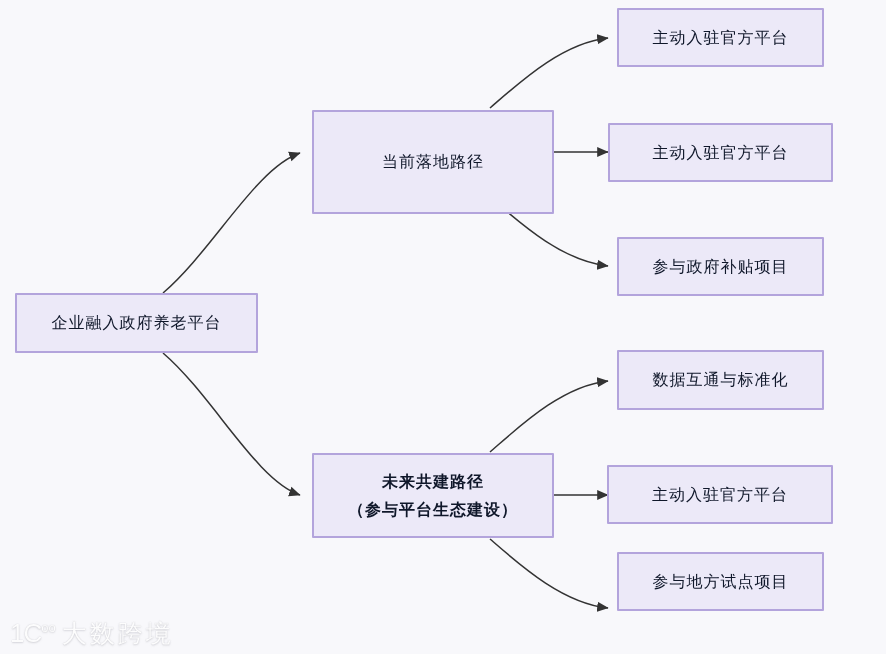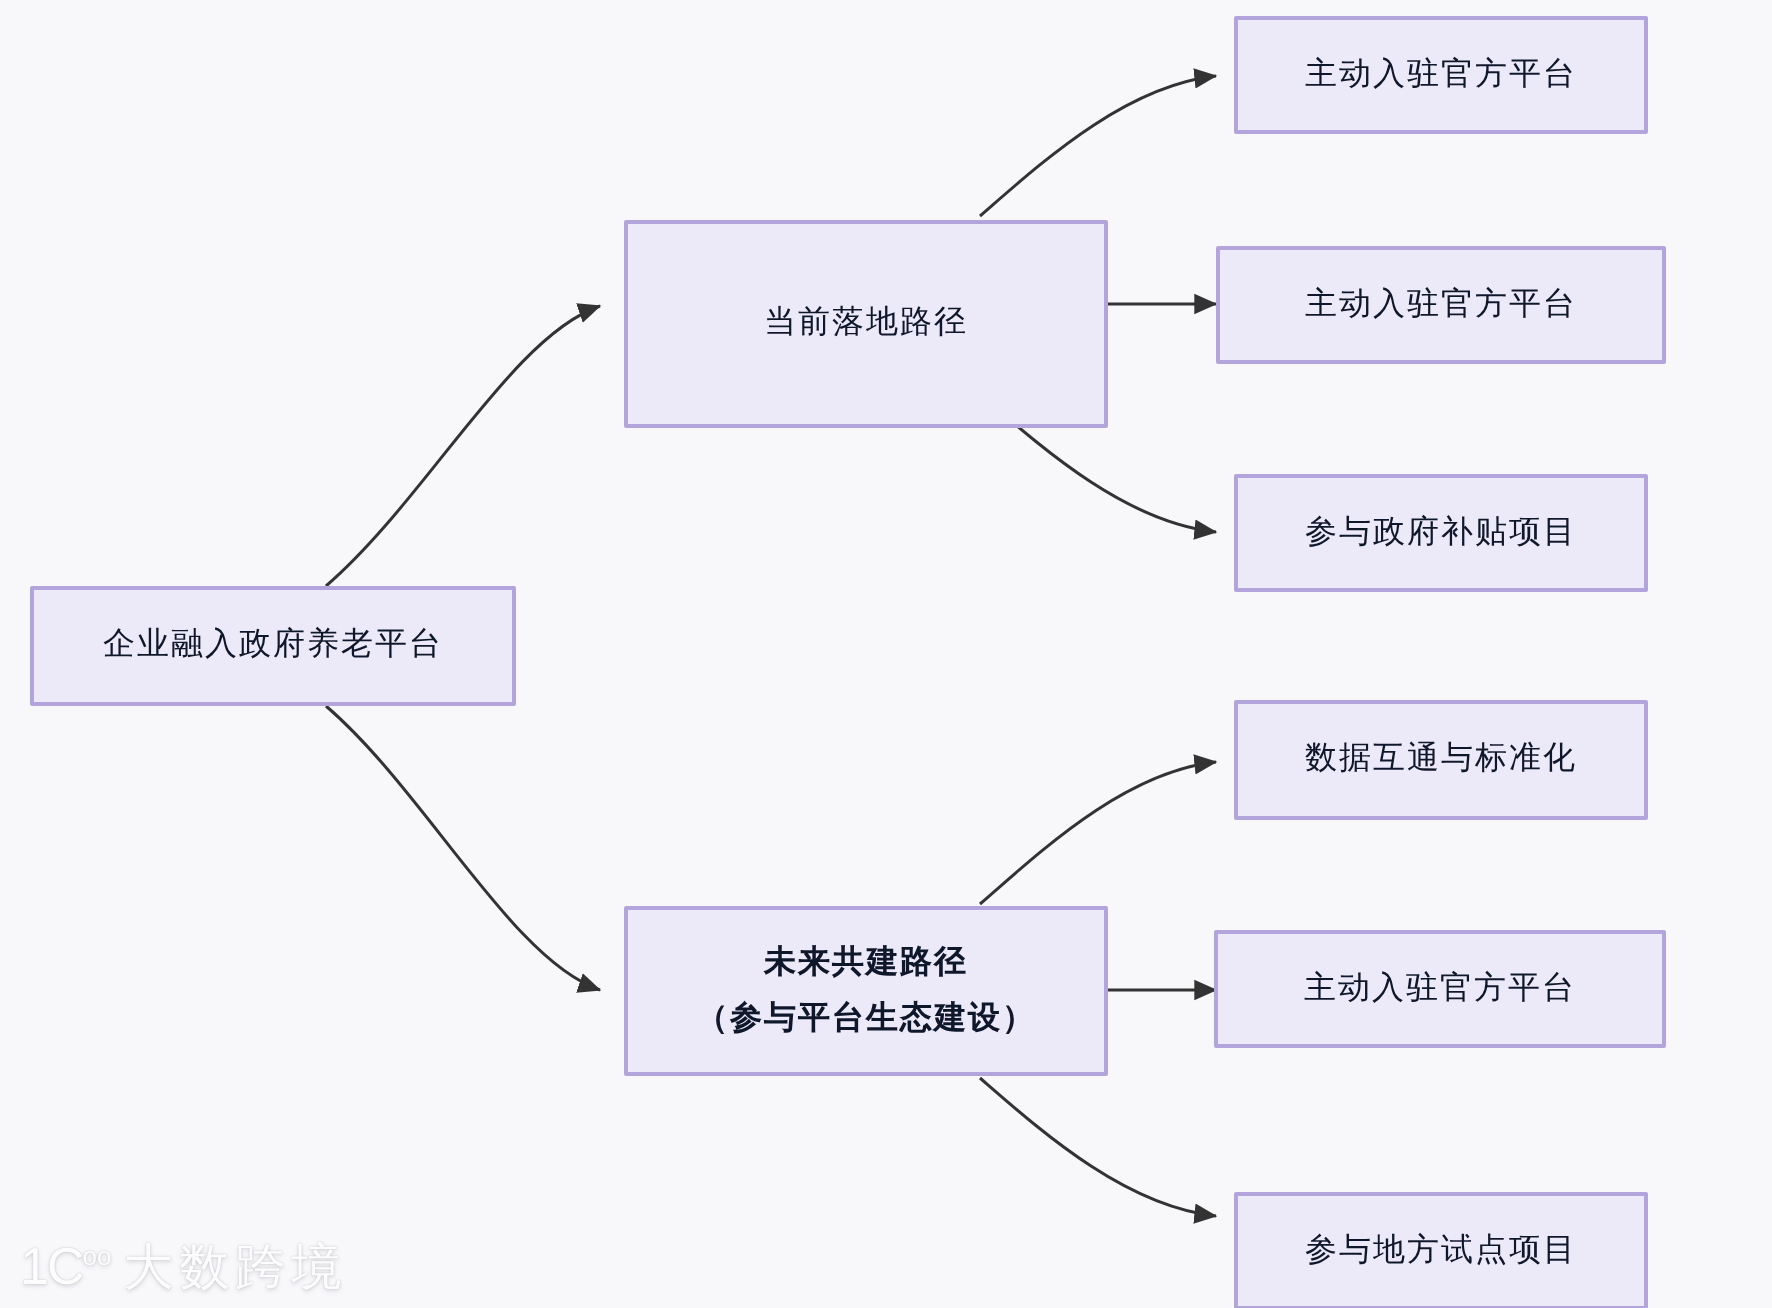--- a/index.html
+++ b/index.html
@@ -40,21 +40,21 @@
   }
   
   .n-root    { left: 15px;  top: 293px; width: 243px; height: 60px; }
   .n-branch1 { left: 312px; top: 110px; width: 242px; height: 104px; }
   .n-branch2 { left: 312px; top: 453px; width: 242px; height: 85px; font-weight: bold; }
   .n-leaf1   { left: 617px; top: 8px;   width: 207px; height: 59px; }
   .n-leaf2   { left: 608px; top: 123px; width: 225px; height: 59px; }
   .n-leaf3   { left: 617px; top: 237px; width: 207px; height: 59px; }
   .n-leaf4   { left: 617px; top: 350px; width: 207px; height: 60px; }
   .n-leaf5   { left: 607px; top: 465px; width: 226px; height: 59px; }
-  .n-leaf6   { left: 617px; top: 596px; width: 207px; height: 59px; }
+  .n-leaf6   { left: 617px; top: 552px; width: 207px; height: 59px; }
 
   .watermark {
     position: absolute;
     left: 10px;
     top: 617px;
     display: flex;
     align-items: center;
     gap: 6px;
     color: rgba(255,255,255,0.95);
     text-shadow: 0 0 1px rgba(160,160,170,0.55), 0 1px 2px rgba(160,160,170,0.35);

